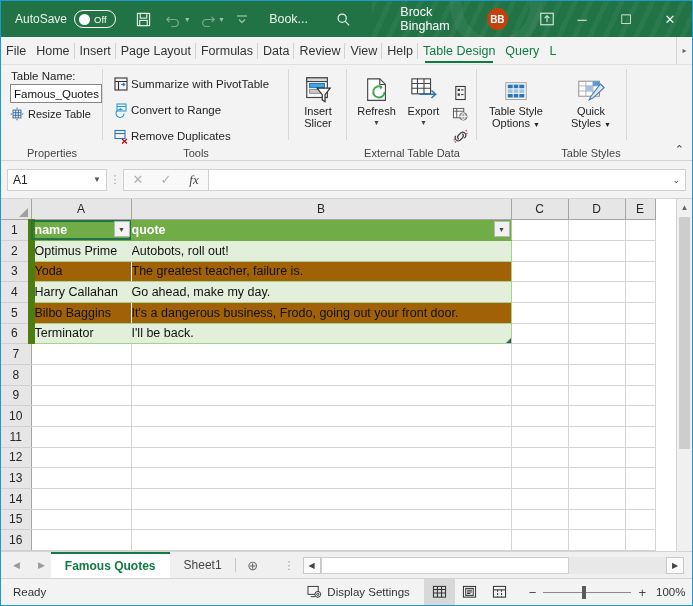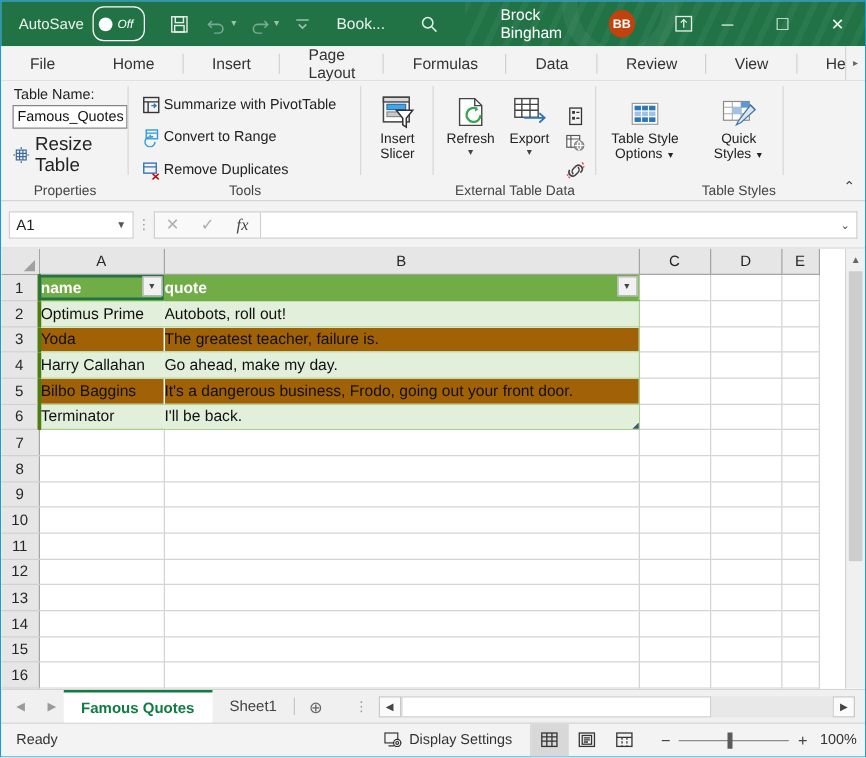--- a/index.html
+++ b/index.html
@@ -32,23 +32,23 @@
        rgba(255,255,255,0.045) 0px, rgba(255,255,255,0.045) 5px,
        rgba(0,0,0,0) 5px, rgba(0,0,0,0) 14px);
     pointer-events: none;
   }
   .titlebar .circ {
     position:absolute; right:150px; top:-42px; width:92px; height:92px;
     border-radius:50%; border:12px solid rgba(255,255,255,0.05);
   }
   .autosave-label { margin-left:14px; color:#eaf3ee; font-size:12px; }
   .toggle {
-    margin-left:7px; width:44px; height:28px; border-radius:9px;
+    margin-left:7px; width:44px; height:18px; border-radius:9px;
     border:1.4px solid #ffffff; display:flex; align-items:center;
-    padding:0 4px; color:#fff; font-size:9.5px; gap:4px;font-style:italic;
+    padding:0 4px; color:#fff; font-size:9.5px; gap:4px;
   }
   .toggle .knob { width:11px; height:11px; border-radius:50%; background:#fff; }
   .tb-icon { width:28px; height:28px; display:flex; align-items:center;
              justify-content:center; color:#e4efe8; margin-left:4px;
              position:relative; z-index:2; }
   .tb-icon.dim { color:#7ba893; }
   .tb-caret { font-size:7px; margin-left:-3px; color:#9dbfaf; z-index:2; position:relative;}
   .tb-book { color:#e8f2ec; font-size:12.5px; margin-left:14px; z-index:2; position:relative;}
   .tb-search { margin-left:22px; }
   .tb-user { color:#ffffff; font-size:12.5px; margin-left:44px; z-index:2; position:relative;}
@@ -60,21 +60,21 @@
   }
   .wincontrols { margin-left:auto; display:flex; z-index:2; }
   .winbtn { width:44px; height:36px; display:flex; align-items:center;
             justify-content:center; color:#eaf3ee; font-size:13px; }
 
   
   .tabstrip {
     height:28px; background:#f3f3f3; display:flex; align-items:flex-end;
     flex:0 0 28px; position:relative; border-bottom:1px solid #e0e0e0;
   }
-  .rtab { font-size:12.5px; color:#333; padding:0 23px; height:26px;
+  .rtab { font-size:12.5px; color:#333; padding:0 5px; height:26px;
           display:flex; align-items:center; position:relative;margin-top:39px; }
   .rtab.sep::after { content:""; position:absolute; right:0; top:5px; bottom:5px;
                      width:1px; background:#d2d2d2; }
   .rtab.active { color:#107c41; font-weight:normal; }
   .rtab.active::before {
     content:""; position:absolute; left:7px; right:7px; bottom:1px;
     height:2.5px; background:#107c41;
   }
   .rtab.query { color:#107c41; }
   .rtab.cut { color:#107c41; padding-right:2px; overflow:hidden; max-width:16px;}
@@ -104,21 +104,21 @@
   .gbody { display:flex; padding:0 6px; flex:1; }
 
   
   .props { width:102px; }
   .props .line { font-size:11.5px; color:#222; padding:1px 2px 2px 4px; }
   .tname-input {
     width:92px; height:19px; border:1px solid #868686; background:#fff;
     font-size:11.5px; color:#111; padding:0 3px; margin-left:3px;
     display:flex; align-items:center;
   }
-  .btn-row { display:flex; align-items:center; gap:4px; font-size:15px;
+  .btn-row { display:flex; align-items:center; gap:4px; font-size:11px;
              color:#222; margin:4px 0 0 3px; }
 
   
   .tools { width:186px; }
   .tools .trow { display:flex; align-items:center; gap:2px; font-size:11.5px;
                  color:#222; height:26px; padding-left:4px; }
 
   
   .bigbtn {
     width:50px; display:flex; flex-direction:column; align-items:center;
@@ -195,21 +195,21 @@
   }
   .cell.thead {
     background:#70ad47; color:#fff; font-weight:bold;
     border-right:1px solid #70ad47; border-bottom:1px solid #70ad47;
     position:relative;
   }
   .cell.band { background:#e2efda; border-bottom:1px solid #a9d08e;
                border-right:1px solid #e2efda; }
   .cell.plain { background:#a16207; border-bottom:1px solid #a9d08e;
                 border-right:1px solid #ffffff; }
-  .cell.tleft { border-left:3px solid #4d7c0f; }
+  .cell.tleft { border-left:7px solid #4d7c0f; }
   .cell.tright { border-right:1px solid #a9d08e; }
   .filterbtn {
     position:absolute; right:1px; top:1px; width:16px; height:16px;
     background:#f1f1f1; border:1px solid #b6b6b6;
     display:flex; align-items:center; justify-content:center;
     font-size:7px; color:#444;
   }
   .selcell { outline:2px solid #217346; outline-offset:-2px; }
   .endmark {
     position:absolute; right:-1px; bottom:-1px;

